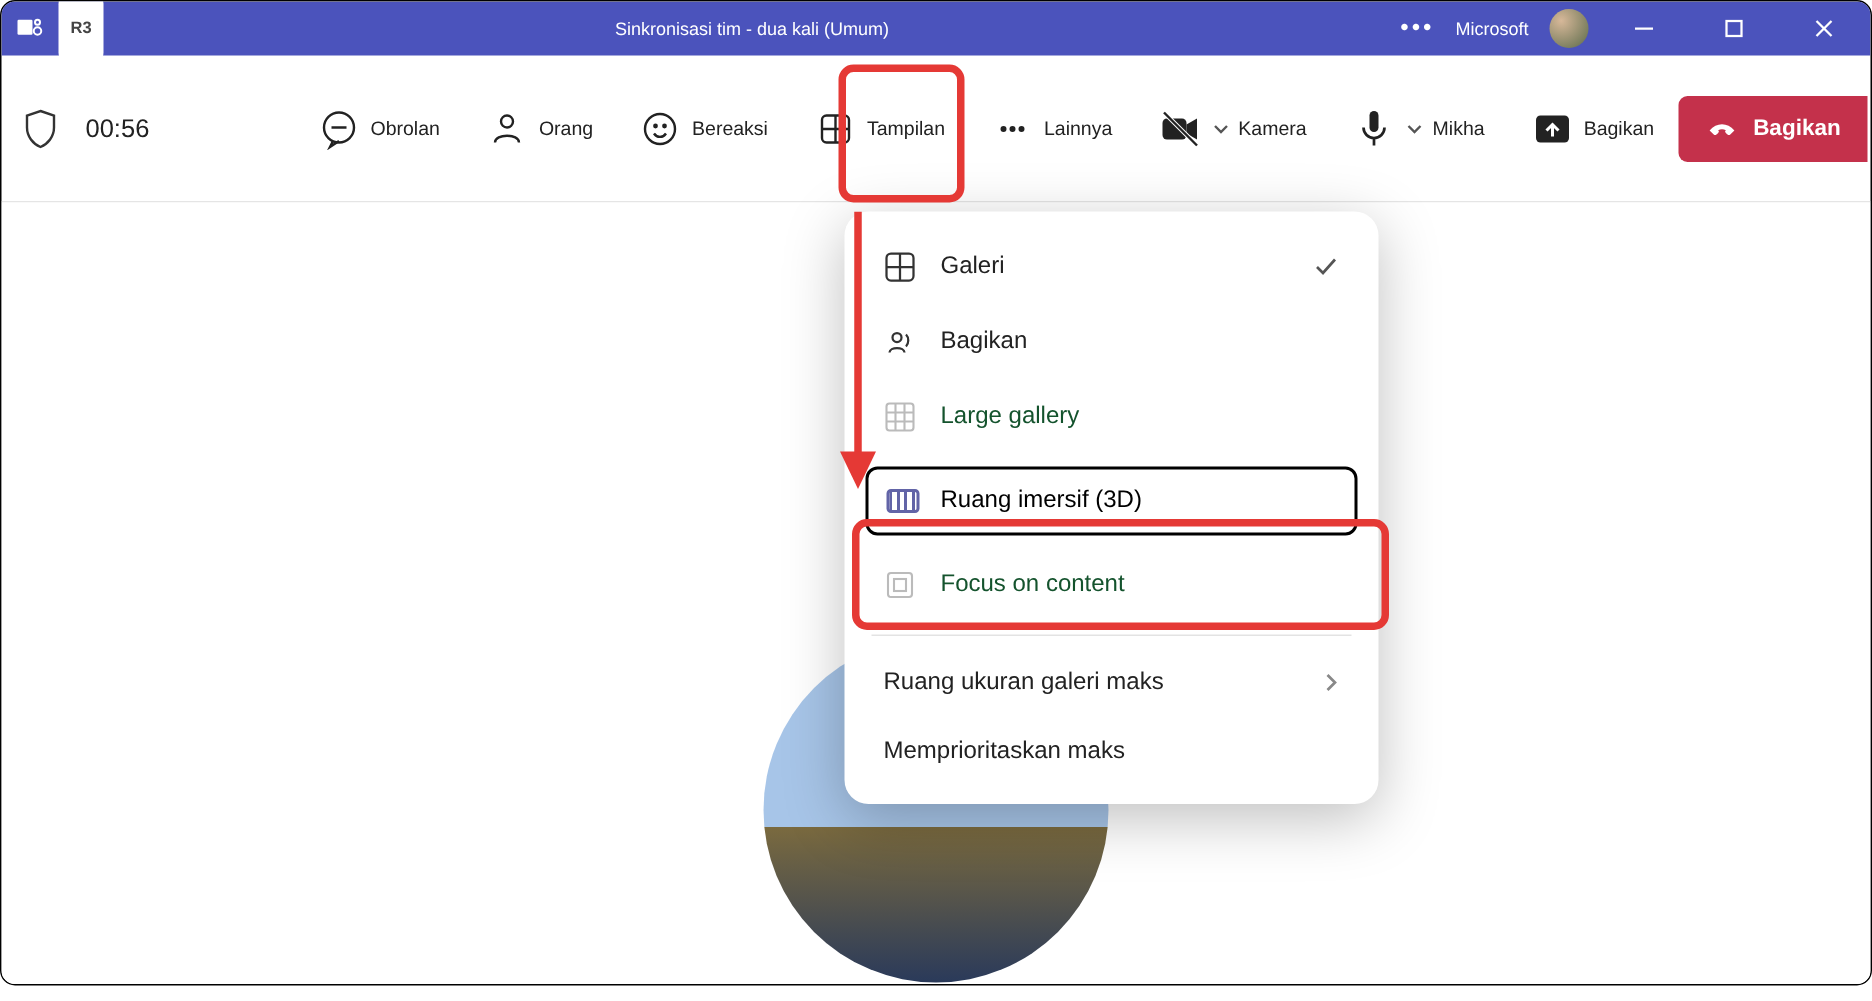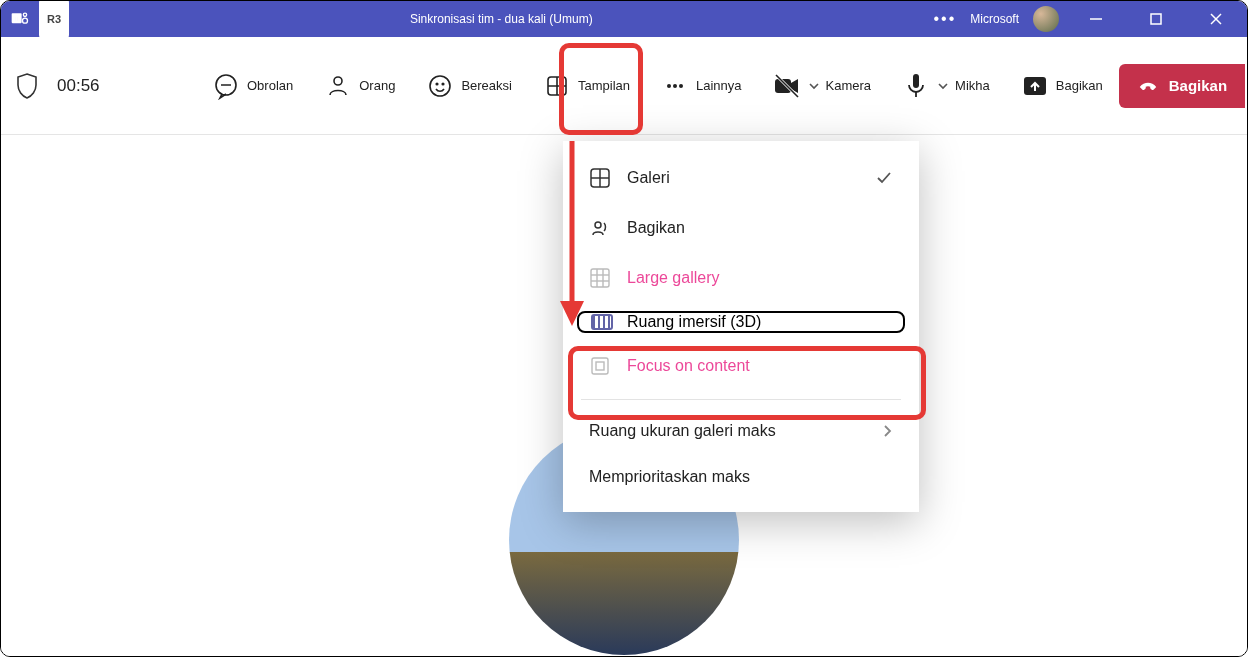--- a/index.html
+++ b/index.html
@@ -32,27 +32,27 @@
   .chev { width: 12px; height: 12px; }
   .leave-group { display: flex; align-items: center; gap: 0; }
   .leave-btn { background: #c4314b; color: #fff; height: 44px; border: none; border-radius: 6px 0 0 6px; display: flex; align-items: center; gap: 10px; padding: 0 18px; font-size: 15px; font-weight: 600; cursor: pointer; }
   .leave-more { background: #c4314b; height: 44px; width: 40px; border: none; border-radius: 0 6px 6px 0; margin-left: 2px; display: flex; align-items: center; justify-content: center; cursor: pointer; }
 
   
   .main { position: absolute; top: 134px; left: 0; right: 0; bottom: 0; background: #fff; }
   .participant-circle { position: absolute; width: 230px; height: 230px; border-radius: 50%; overflow: hidden; left: 508px; top: 290px; background: linear-gradient(to bottom, #a7c5e8 0%, #a7c5e8 55%, #7a6a3f 55%, #2a3a5a 100%); }
 
   
-  .dropdown { position: absolute; left: 562px; top: 140px; width: 356px; background: #fff; border-radius: 0; box-shadow: 0 10px 40px rgba(0,0,0,.25); padding: 12px 0; }
+  .dropdown { position: absolute; left: 562px; top: 140px; width: 356px; background: #fff; border-radius: 16px; box-shadow: 0 10px 40px rgba(0,0,0,.25); padding: 12px 0; }
   .dd-item { display: flex; align-items: center; gap: 16px; padding: 14px 26px; font-size: 16px; color: #222; cursor: pointer; position: relative; }
-  .dd-item.muted { color: #ec4899; }
+  .dd-item.muted { color: #14532d; }
   .dd-item .dd-ic { width: 22px; height: 22px; display: flex; align-items: center; justify-content: center; }
   .dd-item .check { margin-left: auto; }
   .dd-sep { height: 1px; background: #e3e3e3; margin: 8px 18px; }
-  .dd-box { margin: 8px 14px; border: 2px solid #000; border-radius: 8px; padding: 0 12px; display: flex; align-items: center; gap: 14px; font-size: 16px; }
+  .dd-box { margin: 8px 14px; border: 2px solid #000; border-radius: 8px; padding: 12px 12px; display: flex; align-items: center; gap: 14px; font-size: 16px; }
   .dd-box .sq { width: 22px; height: 16px; border: 2px solid #6264a7; border-radius: 3px; background: repeating-linear-gradient(90deg,#6264a7 0 2px,transparent 2px 5px); }
   .dd-item .arrow { margin-left: auto; color: #888; }
 
   
   .annot { position: absolute; border: 5px solid #e53935; border-radius: 10px; pointer-events: none; }
   .annot-view { left: 558px; top: 42px; width: 84px; height: 92px; }
   .annot-immersive { left: 567px; top: 345px; width: 358px; height: 74px; }
   .annot-arrow { position: absolute; left: 553px; top: 140px; pointer-events: none; }
 
   svg { display: block; }

